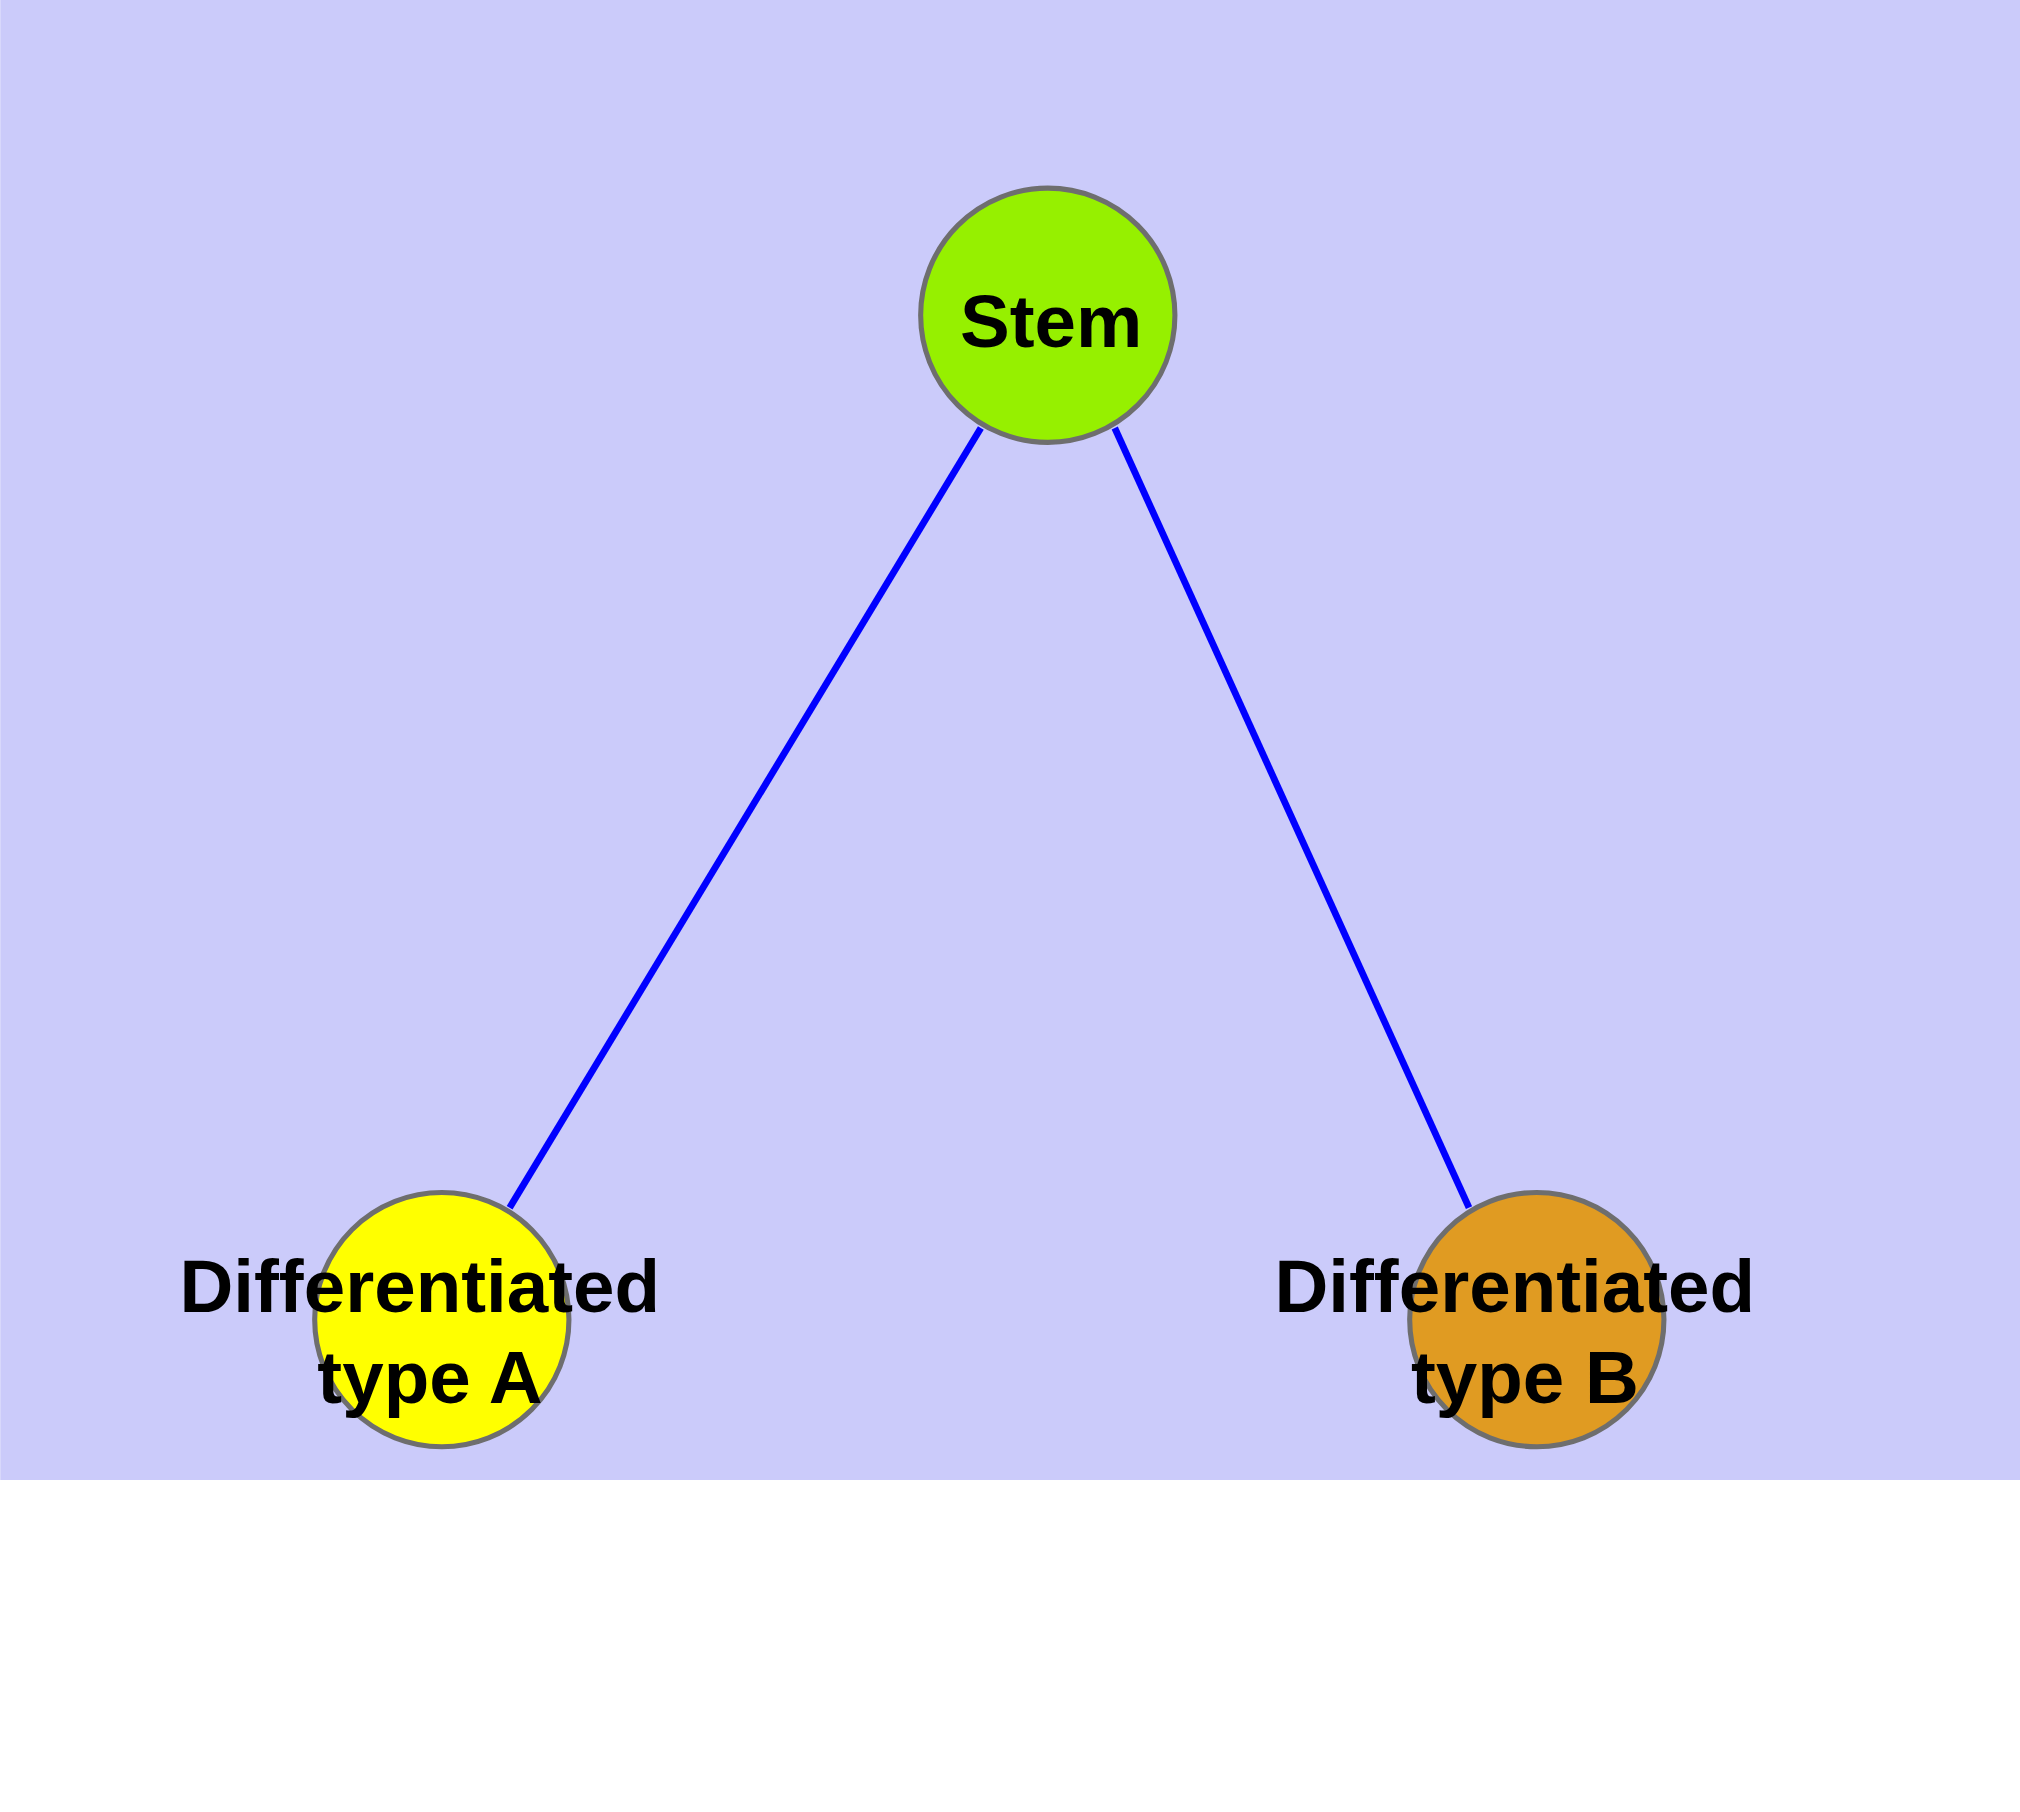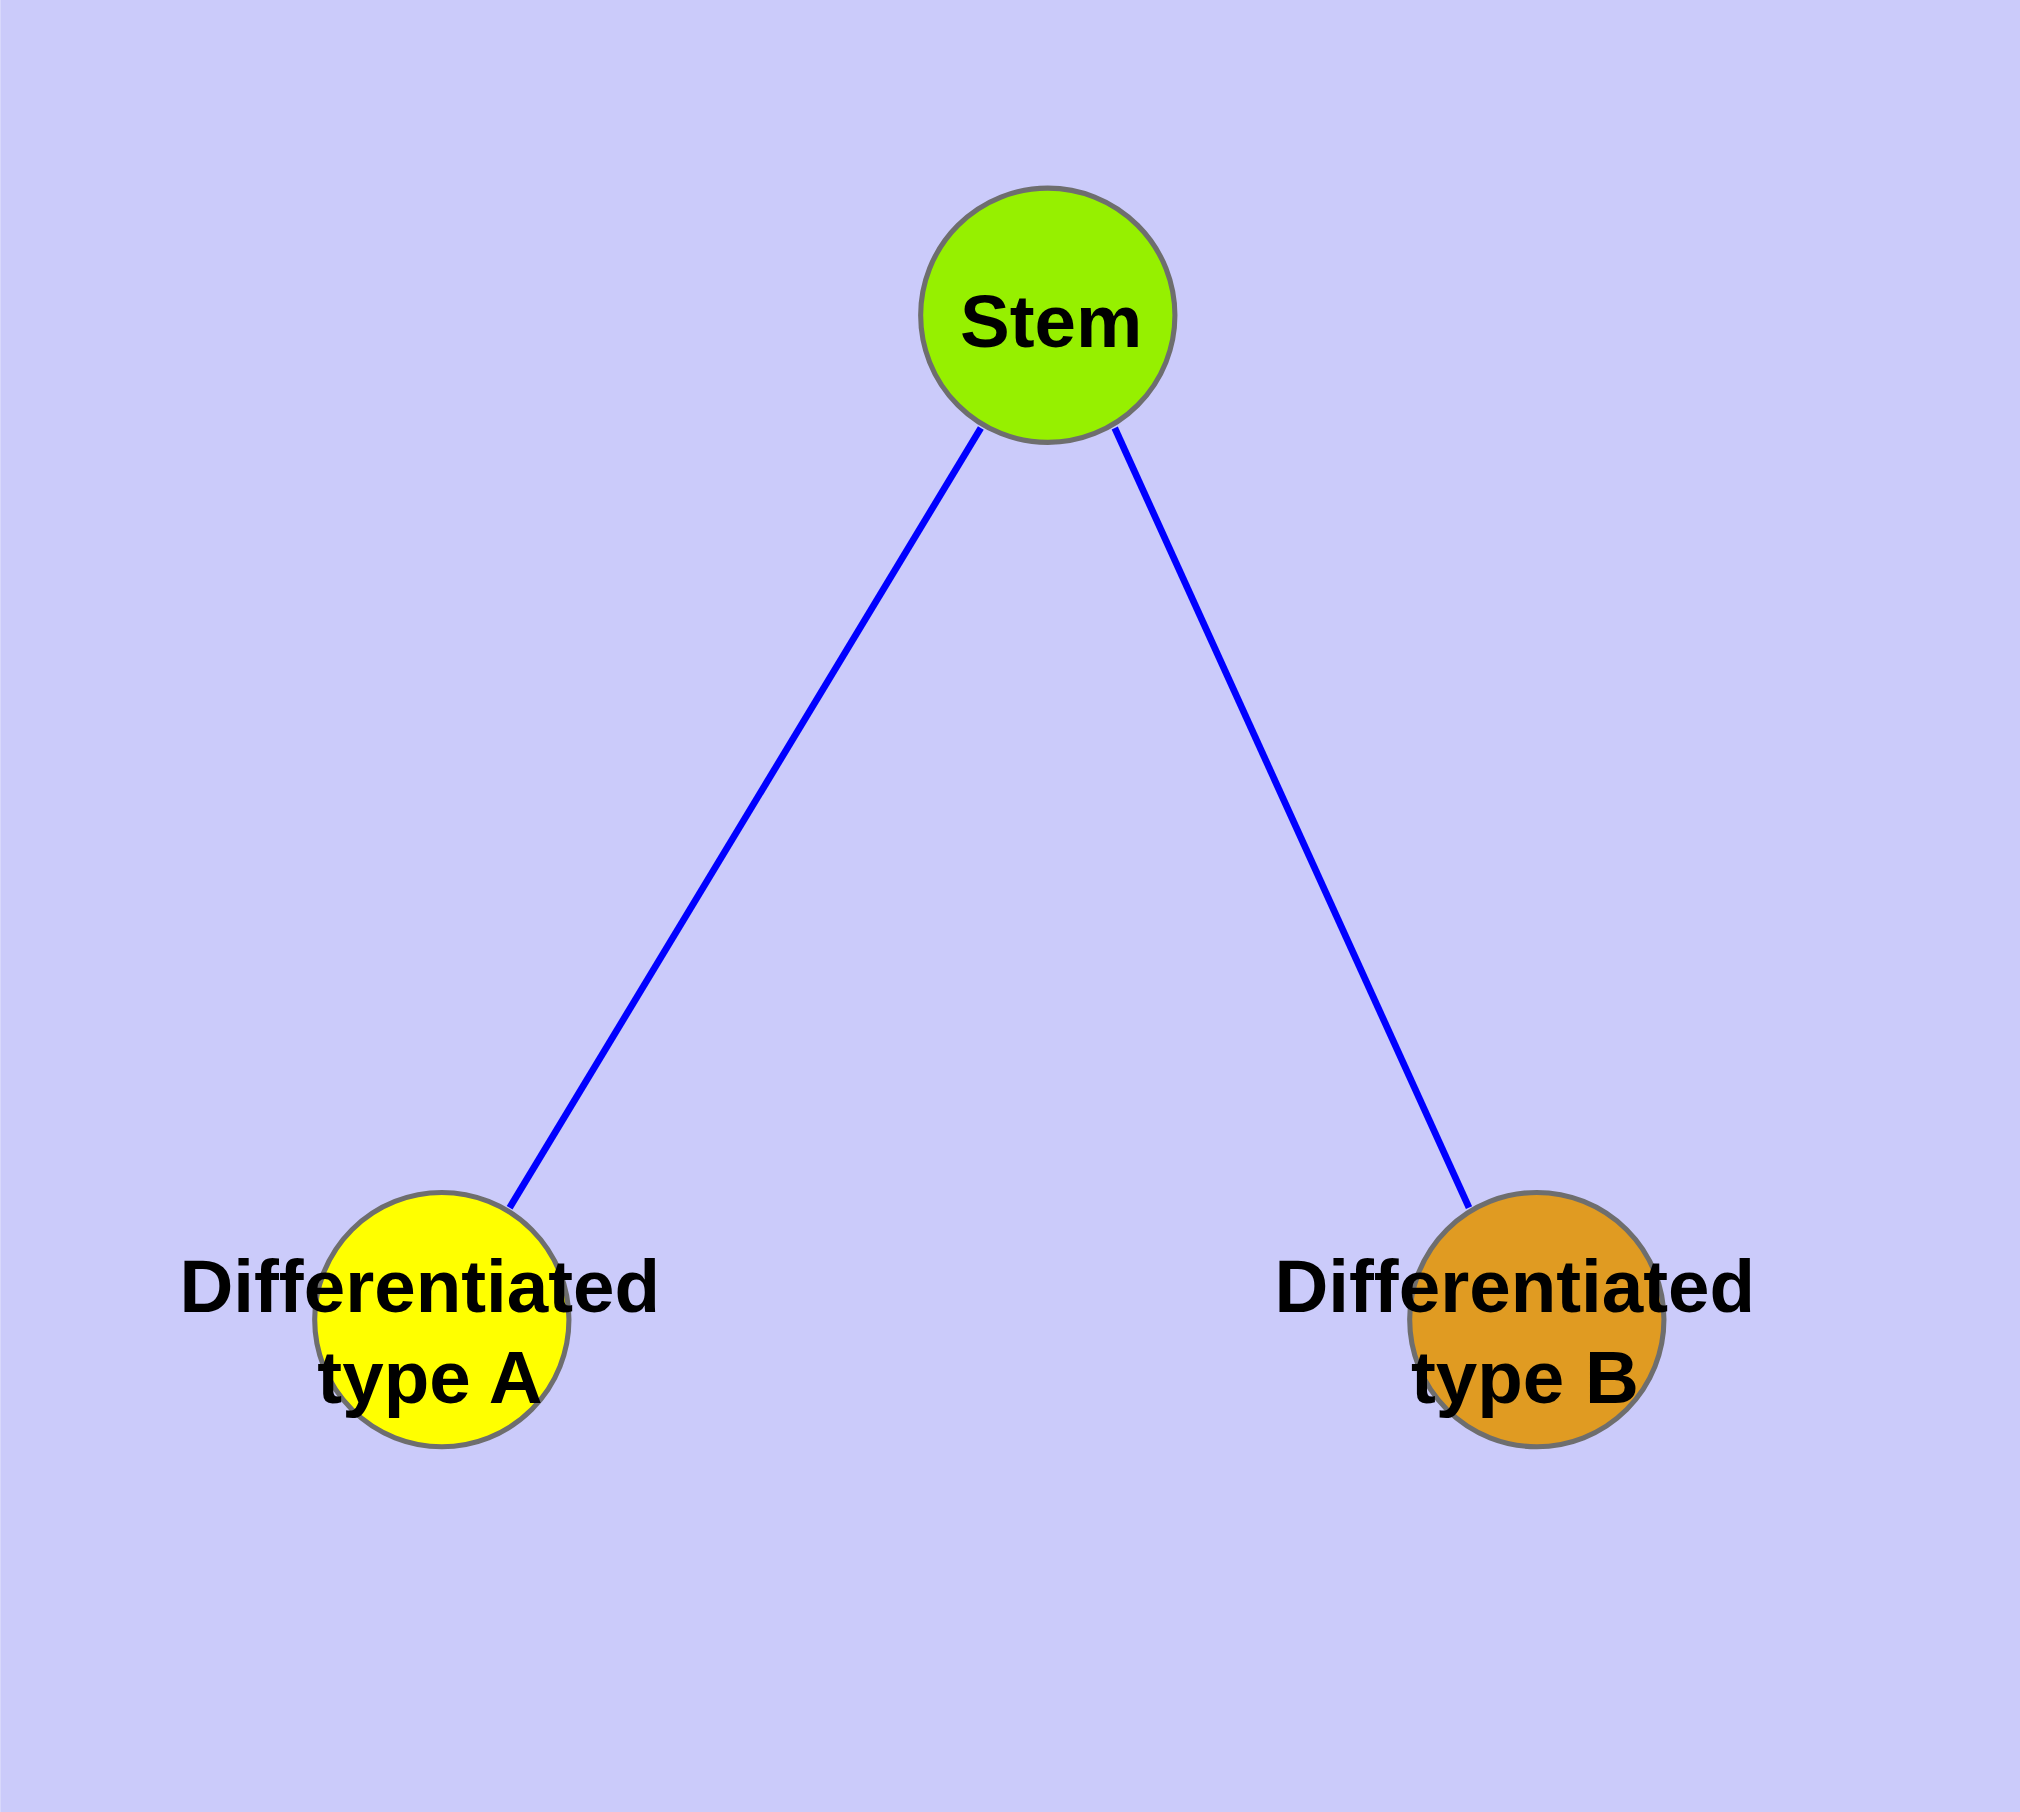--- a/index.html
+++ b/index.html
@@ -31,21 +31,21 @@
     dominant-baseline: auto;
     paint-order: normal;
   }
   .edge-line {
     stroke-linecap: butt;
   }
 </style>
 </head>
 <body>
 
-<div id="canvas" style="width: 2021px; height: 1812px;">
+<div id="canvas" style="width: 2021px; height: 1480px;">
   <svg id="graph-svg" viewBox="0 0 2384 2138" xmlns="http://www.w3.org/2000/svg">
 
     <rect id="bg-rect" x="0" y="0" width="2384" height="2138" fill="#cbcbfa"></rect>
 
     <g id="edges-group">
       <line id="edge-stem-diff-a" class="edge-line" x1="1157" y1="505" x2="601" y2="1425" stroke="#0000ff" stroke-width="8"></line>
       <line id="edge-stem-diff-b" class="edge-line" x1="1315" y1="505" x2="1733" y2="1425" stroke="#0000ff" stroke-width="8"></line>
     </g>
 
     <g id="nodes-group">

